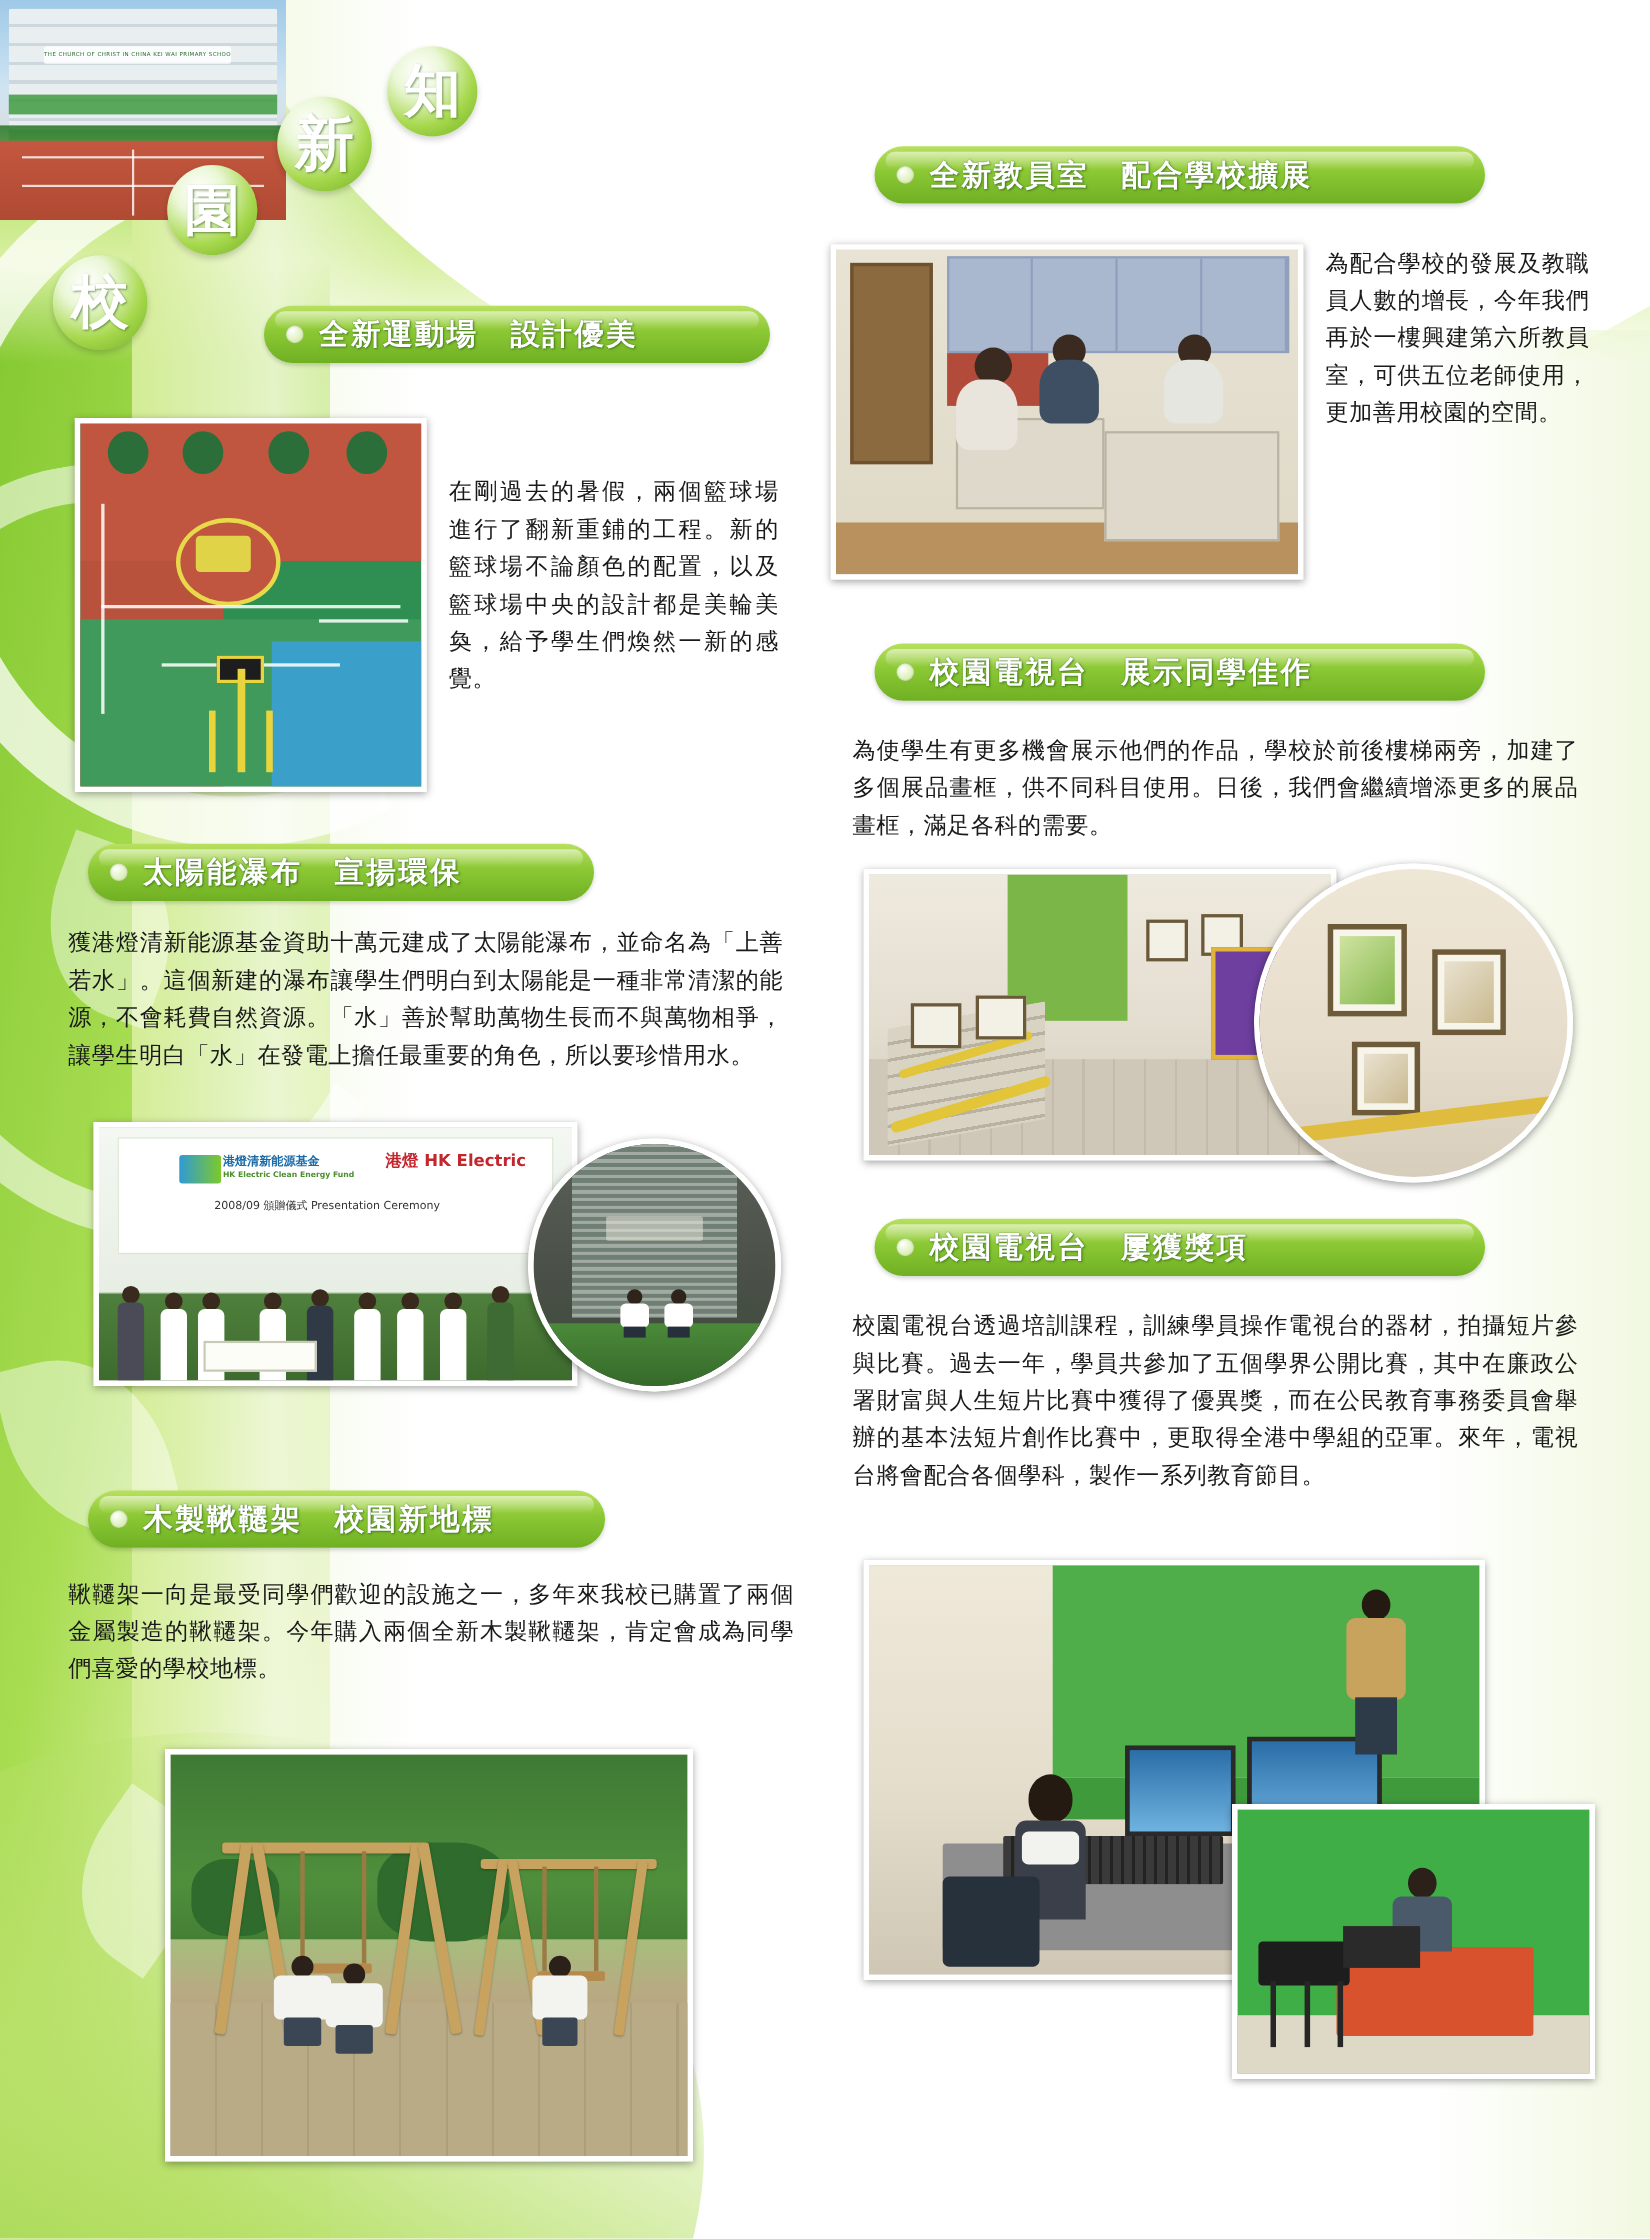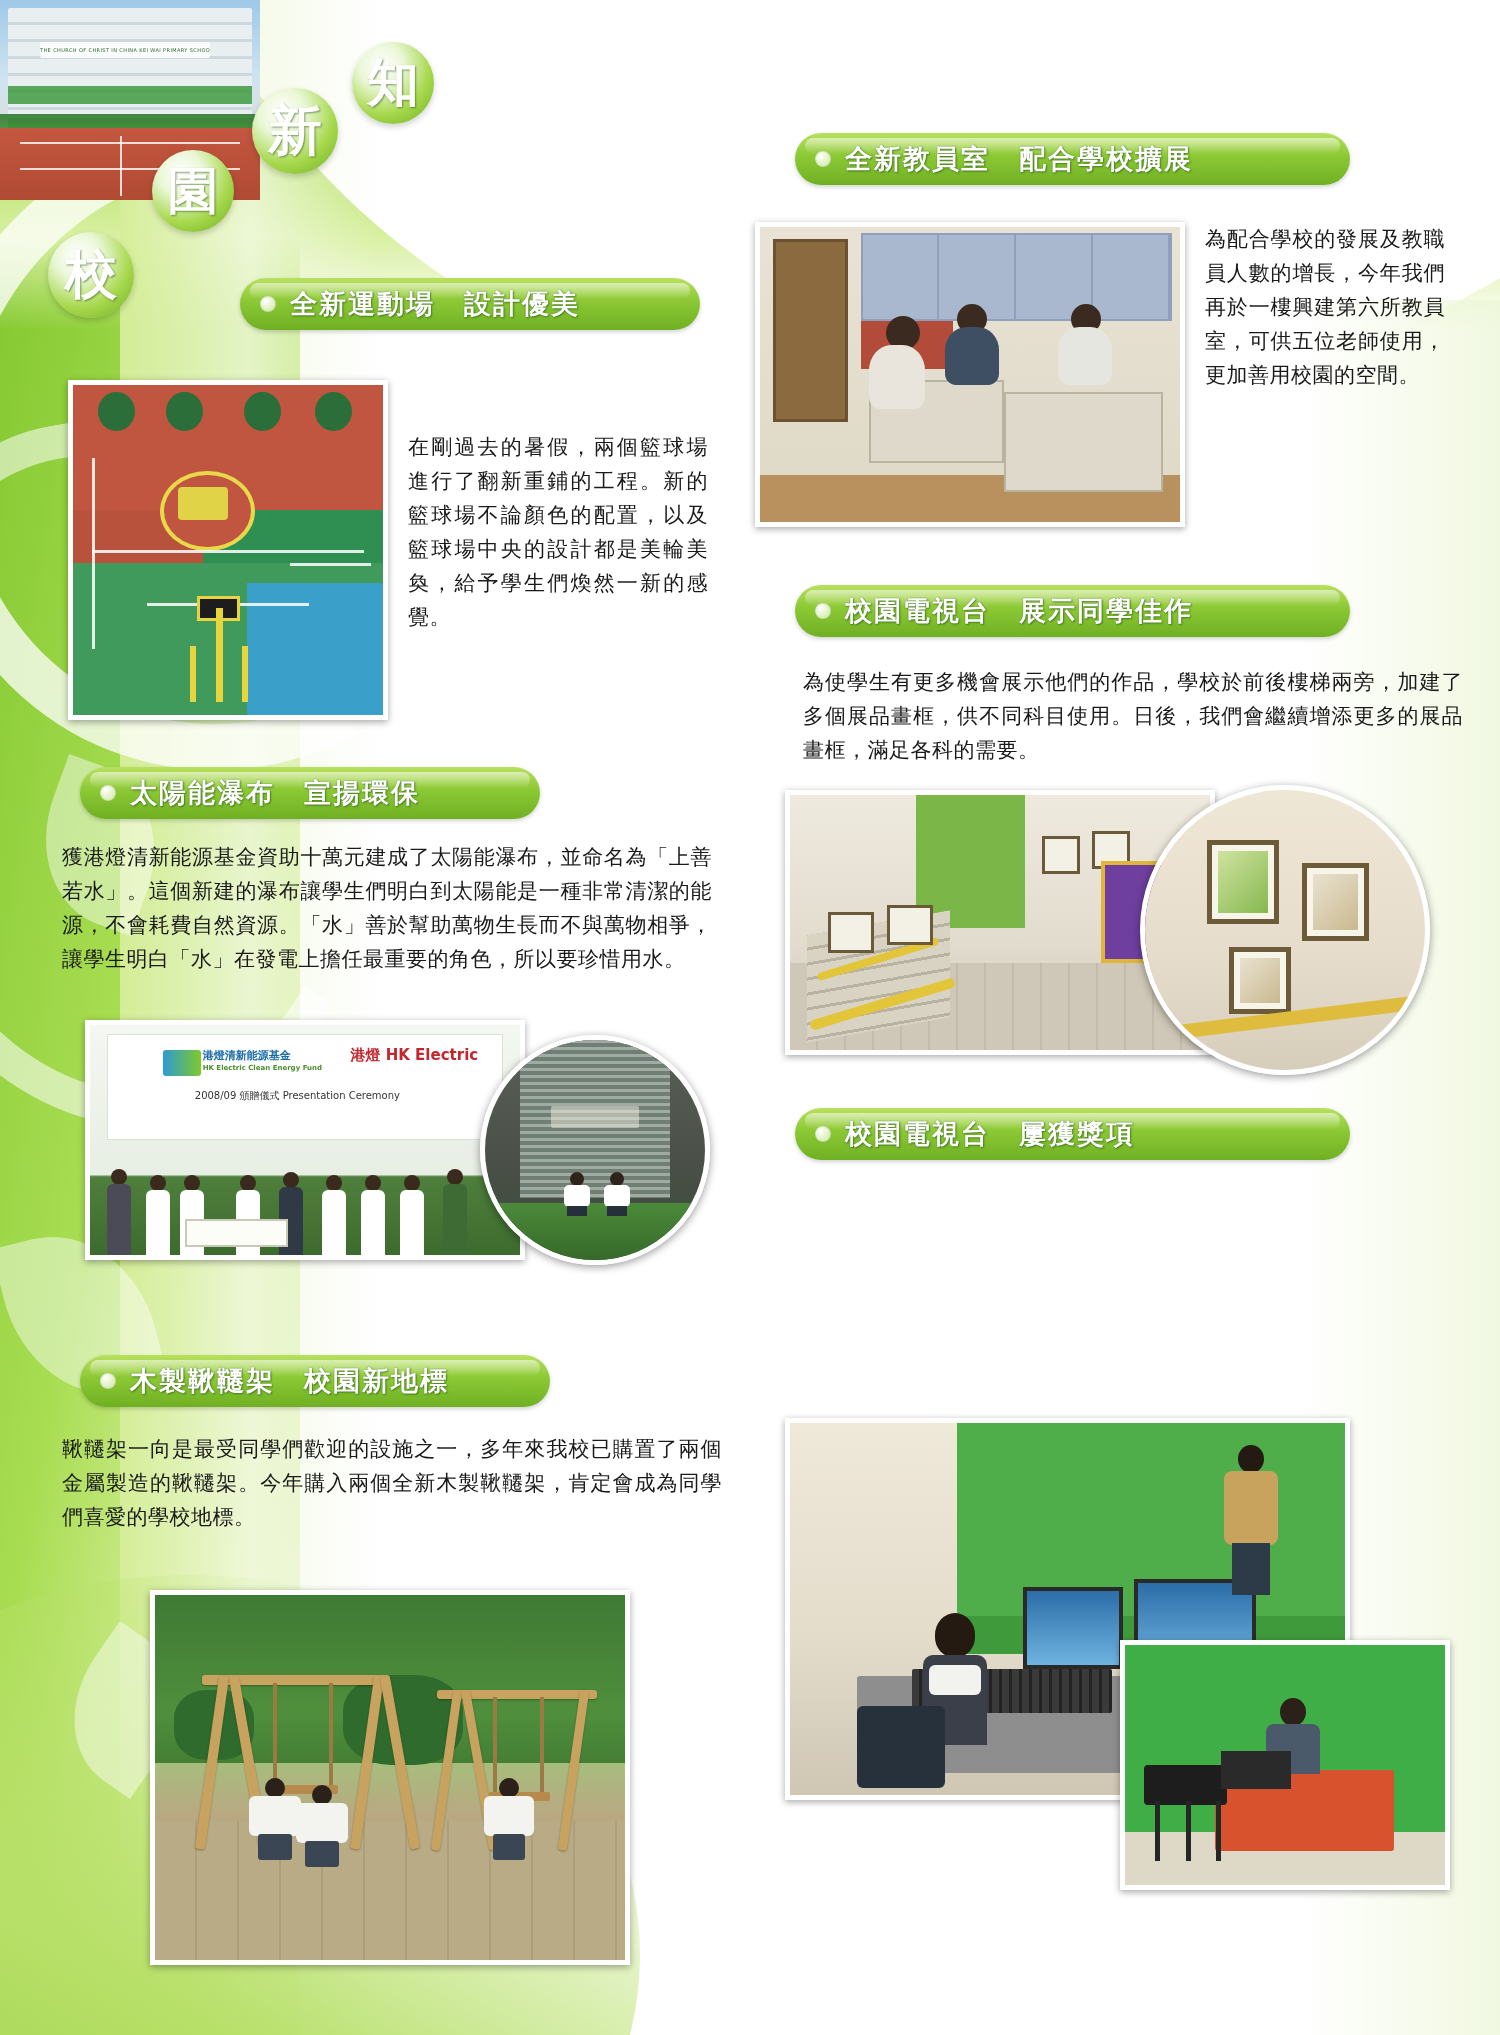--- a/index.html
+++ b/index.html
@@ -466,21 +466,21 @@
     </div>
   </div>
 
   <div class="body-text" style="left:408px; top:382px; width:300px;margin-top:48px;">在剛過去的暑假，兩個籃球場進行了翻新重鋪的工程。新的籃球場不論顏色的配置，以及籃球場中央的設計都是美輪美奐，給予學生們煥然一新的感覺。</div>
 
   <div class="ribbon" style="left:795px; top:585px; width:555px;">
     <div class="bullet"></div>
     <div class="txt">校園電視台　展示同學佳作</div>
   </div>
 
-  <div class="body-text" style="left:775px; top:665px; width:660px;margin-left:28px;">為使學生有更多機會展示他們的作品，學校於前後樓梯兩旁，加建了多個展品畫框，供不同科目使用。日後，我們會繼續增添更多的展品畫框，滿足各科的需要。</div>
+  <div class="body-text" style="left:775px; top:665px; width:660px;">為使學生有更多機會展示他們的作品，學校於前後樓梯兩旁，加建了多個展品畫框，供不同科目使用。日後，我們會繼續增添更多的展品畫框，滿足各科的需要。</div>
 
   <div class="photo" id="photo-corridor" style="left:785px; top:790px; width:430px; height:265px;">
     <div class="wallu"></div>
     <div class="greenwall"></div>
     <div class="tile"></div>
     <div class="stair"></div>
     <div class="rail"></div>
     <div class="rail2"></div>
     <div class="frame" style="left:9%;  top:46%; width:11%; height:16%;"></div>
     <div class="frame" style="left:23%; top:43%; width:11%; height:16%;"></div>
@@ -575,20 +575,21 @@
         <div class="b"></div>
         <div class="l"></div>
       </div>
   </div>
 
   <div class="ribbon" style="left:795px; top:1108px; width:555px;">
     <div class="bullet"></div>
     <div class="txt">校園電視台　屢獲獎項</div>
   </div>
 
+  <div class="body-text" style="left:775px; top:1188px; width:660px;">校園電視台透過培訓課程，訓練學員操作電視台的器材，拍攝短片參與比賽。過去一年，學員共參加了五個學界公開比賽，其中在廉政公署財富與人生短片比賽中獲得了優異獎，而在公民教育事務委員會舉辦的基本法短片創作比賽中，更取得全港中學組的亞軍。來年，電視台將會配合各個學科，製作一系列教育節目。</div>
 
   <div class="photo" id="photo-tv" style="left:785px; top:1418px; width:565px; height:382px;">
     <div class="wall"></div>
     <div class="green"></div>
     <div class="greenfloor"></div>
     <div class="desk"></div>
     <div class="mon" style="left:42%; bottom:34%; width:18%; height:22%;">
         <div class="scr"></div>
       </div>
     <div class="mon" style="left:62%; bottom:34%; width:22%; height:24%;">

